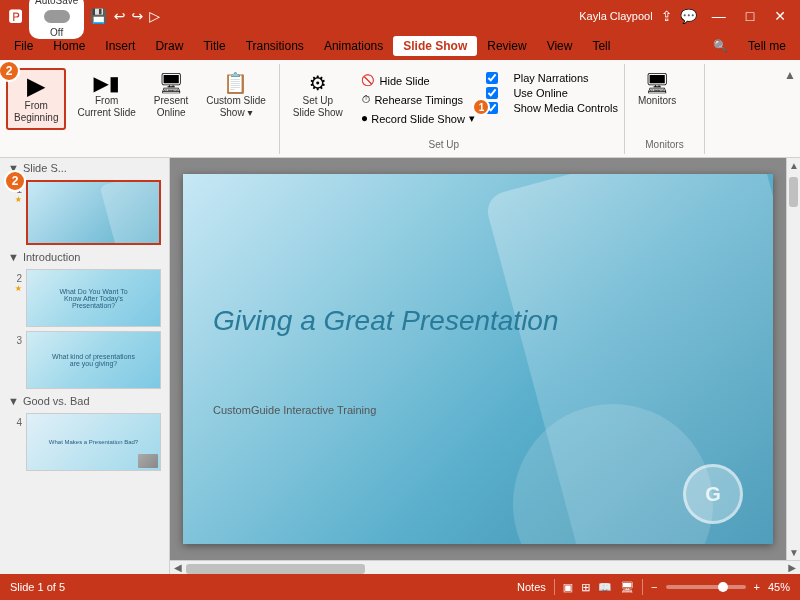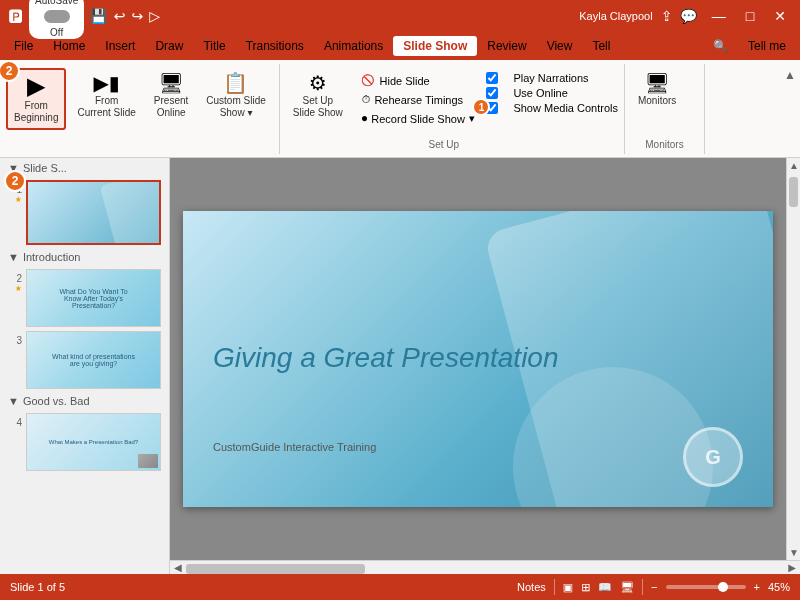--- a/index.html
+++ b/index.html
@@ -202,21 +202,21 @@
       flex: 1;
       background: #888;
       display: flex;
       align-items: center;
       justify-content: center;
       overflow: hidden;
       position: relative;
     }
     .slide-canvas {
       width: 590px;
-      height: 296px;
+      height: 370px;
       background: white;
       position: relative;
       overflow: hidden;
       box-shadow: 0 2px 8px rgba(0,0,0,0.4);
     }
     .slide-bg {
       position: absolute;
       inset: 0;
       background: linear-gradient(135deg, #c8e8f5 0%, #90cce0 30%, #5aafcc 60%, #3a8caa 100%);
     }

